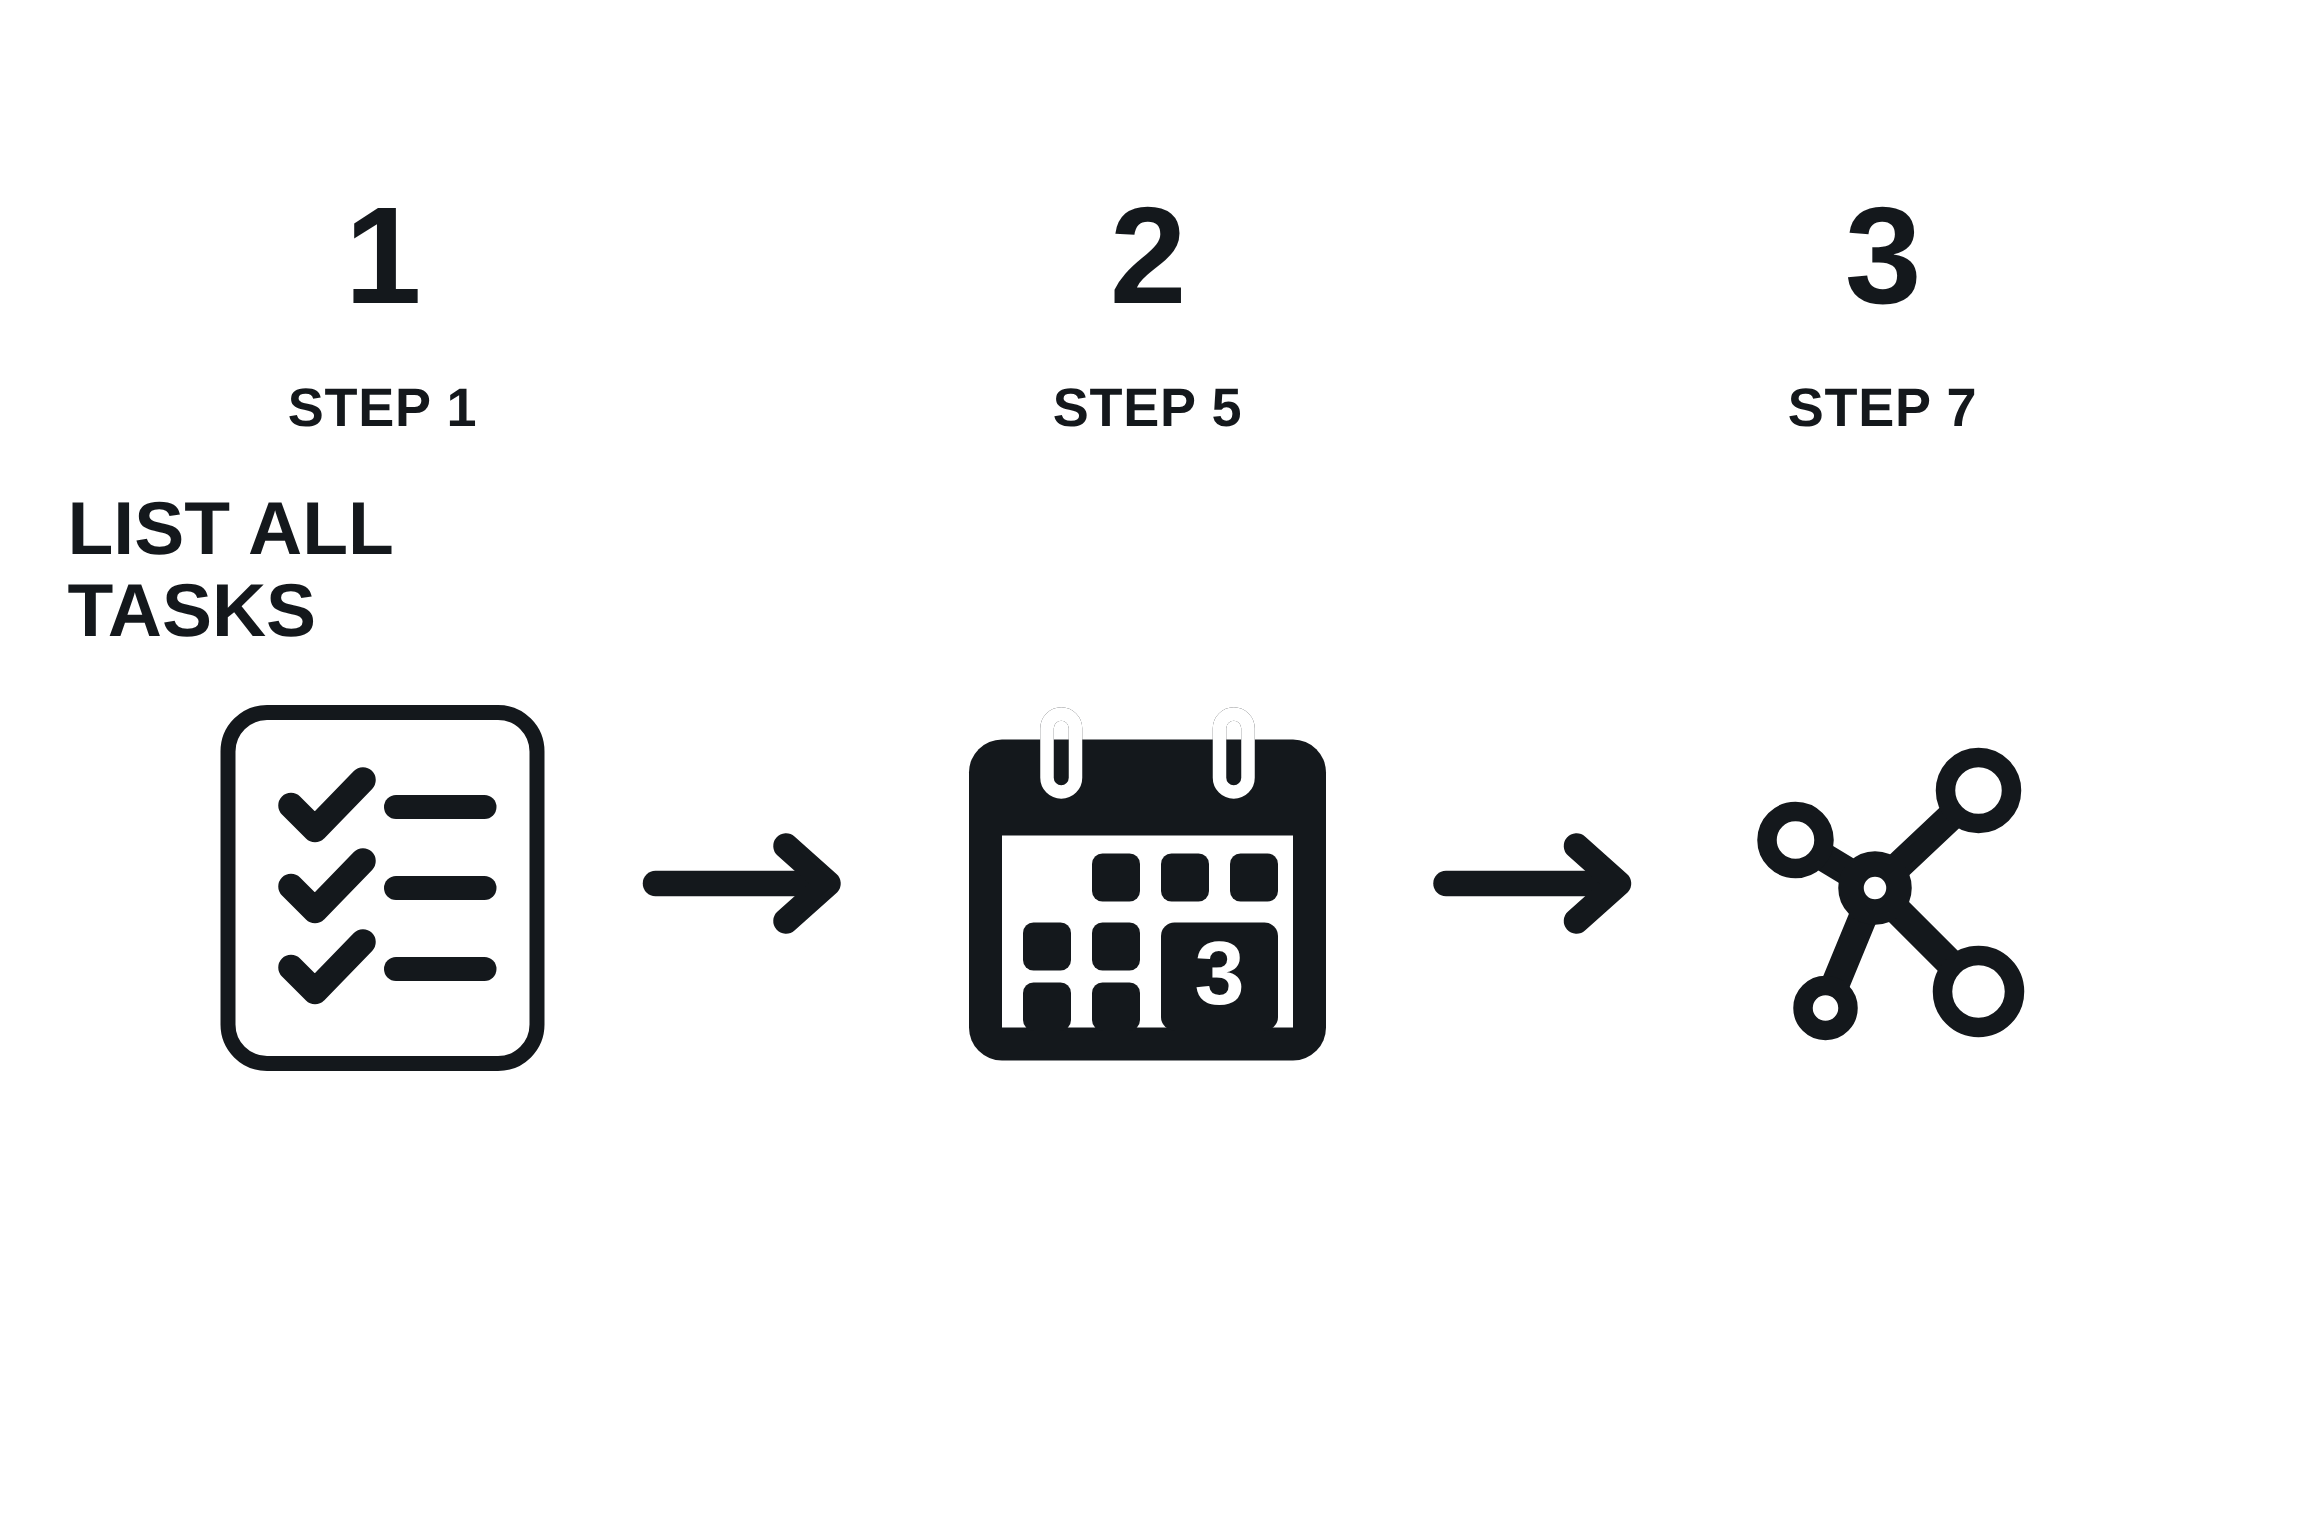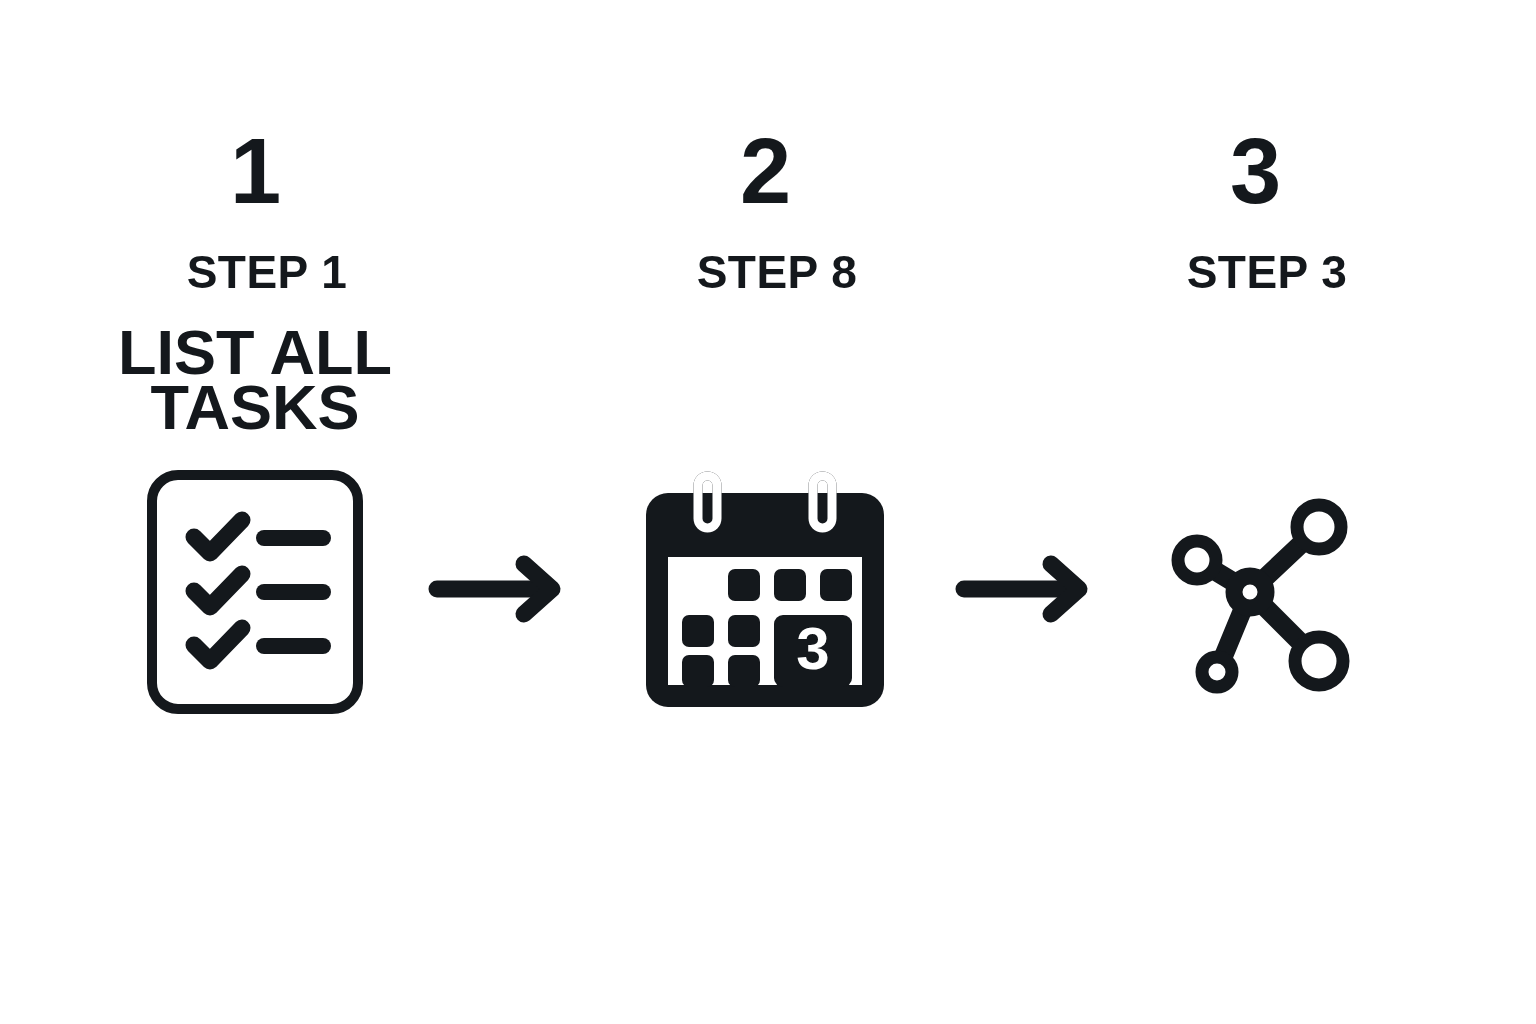--- a/index.html
+++ b/index.html
@@ -51,36 +51,36 @@
     text-align: center;
     font-size: 92px;
     line-height: 92px;
     font-weight: 700;
     letter-spacing: -1px;
     color: #14181c;
   }
   .step-label {
     position: absolute;
     top: 248px;
-    left: 12px;
+    left: 0;
     width: 420px;
     text-align: center;
-    font-size: 46px;
+    font-size: 36px;
     line-height: 48px;
     font-weight: 700;
     letter-spacing: 0.5px;
     color: #14181c;
   }
   .step-desc {
     position: absolute;
     top: 325px;
     left: 0;
     width: 420px;
-    text-align: center;
-    font-size: 63px;
+    text-align: left;
+    font-size: 50px;
     line-height: 55px;
     font-weight: 700;
     letter-spacing: 0px;
     color: #14181c;
     white-space: pre-line;
   }
   .step-icon {
     position: absolute;
     top: 462px;
     left: 0;
@@ -128,21 +128,21 @@
 
             <path d="M47 175 L63 191 L95 158" stroke="#14181c" stroke-width="17" stroke-linecap="round" stroke-linejoin="round" fill="none"></path>
             <line x1="117" y1="176" x2="176" y2="176" stroke="#14181c" stroke-width="16" stroke-linecap="round"></line>
           </svg>
         </span>
       </div>
     </div>
 
     <div class="step-col c2">
       <div class="step-number">2</div>
-      <div class="step-label">STEP 8</div>
+      <div class="step-label">STEP 5</div>
       <div class="step-icon">
         <span>
           <svg width="244" height="238" viewBox="0 0 244 238" fill="none">
 
             <rect x="55" y="3" width="19" height="52" rx="9.5" ry="9.5" stroke="#14181c" stroke-width="9" fill="#ffffff"></rect>
             <rect x="170" y="3" width="19" height="52" rx="9.5" ry="9.5" stroke="#14181c" stroke-width="9" fill="#ffffff"></rect>
 
             <rect x="3" y="20" width="238" height="214" rx="22" ry="22" fill="#14181c"></rect>
 
             <rect x="25" y="84" width="194" height="128" fill="#ffffff"></rect>
@@ -162,21 +162,21 @@
 
             <rect x="131" y="142" width="78" height="72" rx="9" ry="9" fill="#14181c"></rect>
             <text x="170" y="196" text-anchor="middle" fill="#ffffff" font-family="Liberation Sans, sans-serif" font-size="60" font-weight="700">3</text>
           </svg>
         </span>
       </div>
     </div>
 
     <div class="step-col c3">
       <div class="step-number">3</div>
-      <div class="step-label">STEP 3</div>
+      <div class="step-label">STEP 7</div>
       <div class="step-icon">
         <span>
           <svg width="216" height="216" viewBox="0 0 216 216" fill="none">
             <g stroke="#14181c" stroke-width="19" stroke-linecap="round">
               <line x1="103" y1="108" x2="50" y2="76"></line>
               <line x1="103" y1="108" x2="172" y2="43"></line>
               <line x1="103" y1="108" x2="172" y2="177"></line>
               <line x1="103" y1="108" x2="70" y2="188"></line>
             </g>
             <circle cx="103" cy="108" r="16" stroke="#14181c" stroke-width="17" fill="#ffffff"></circle>

